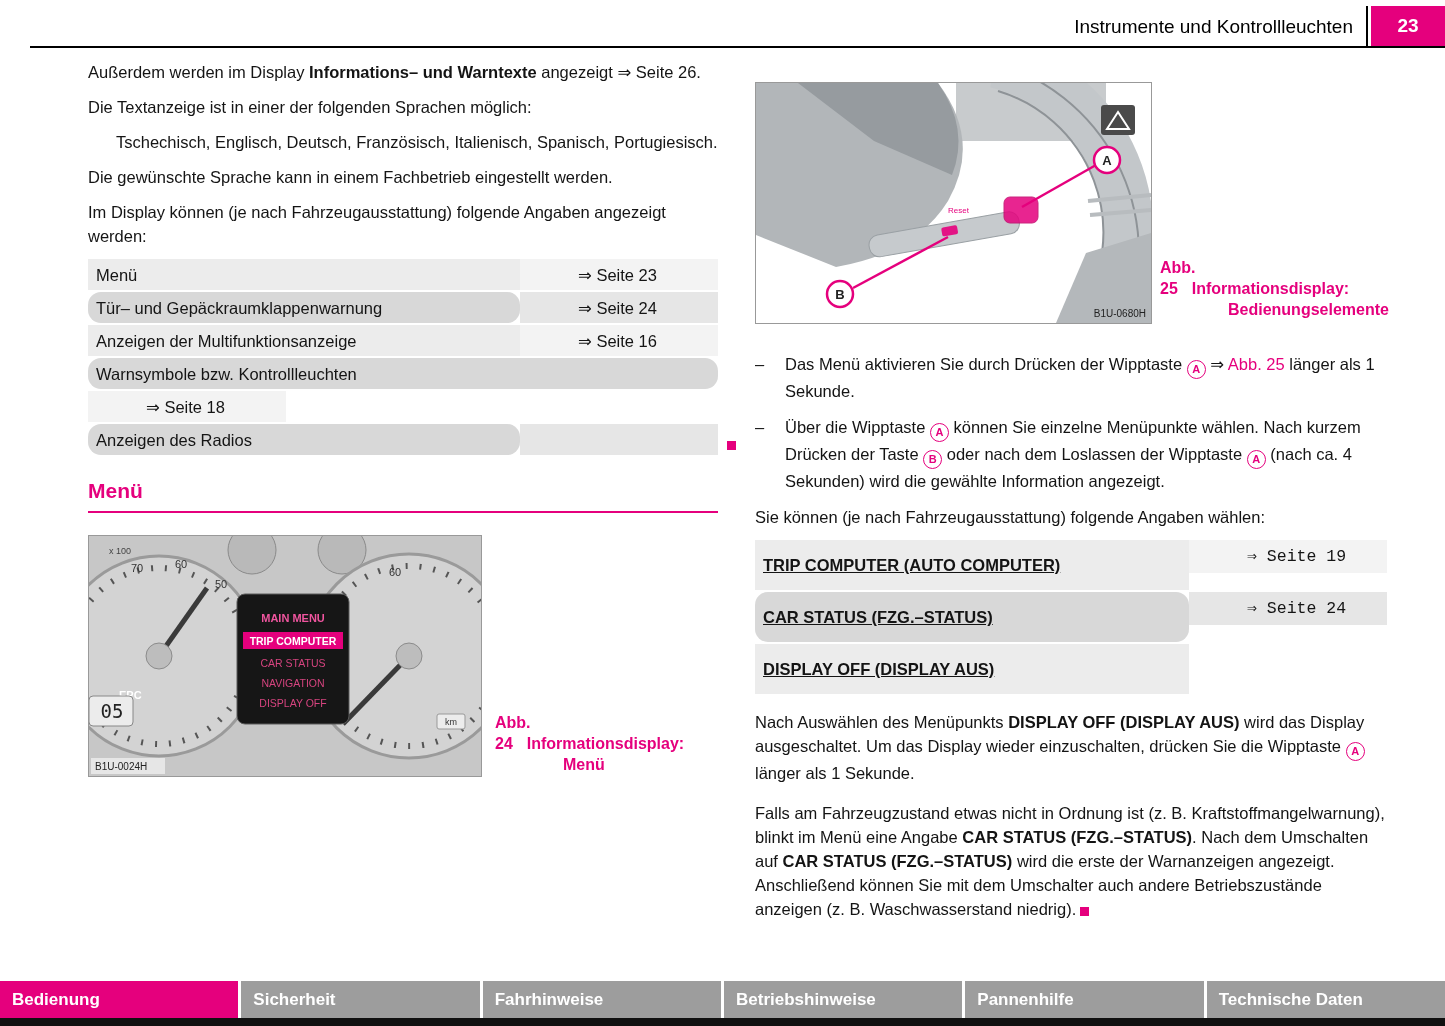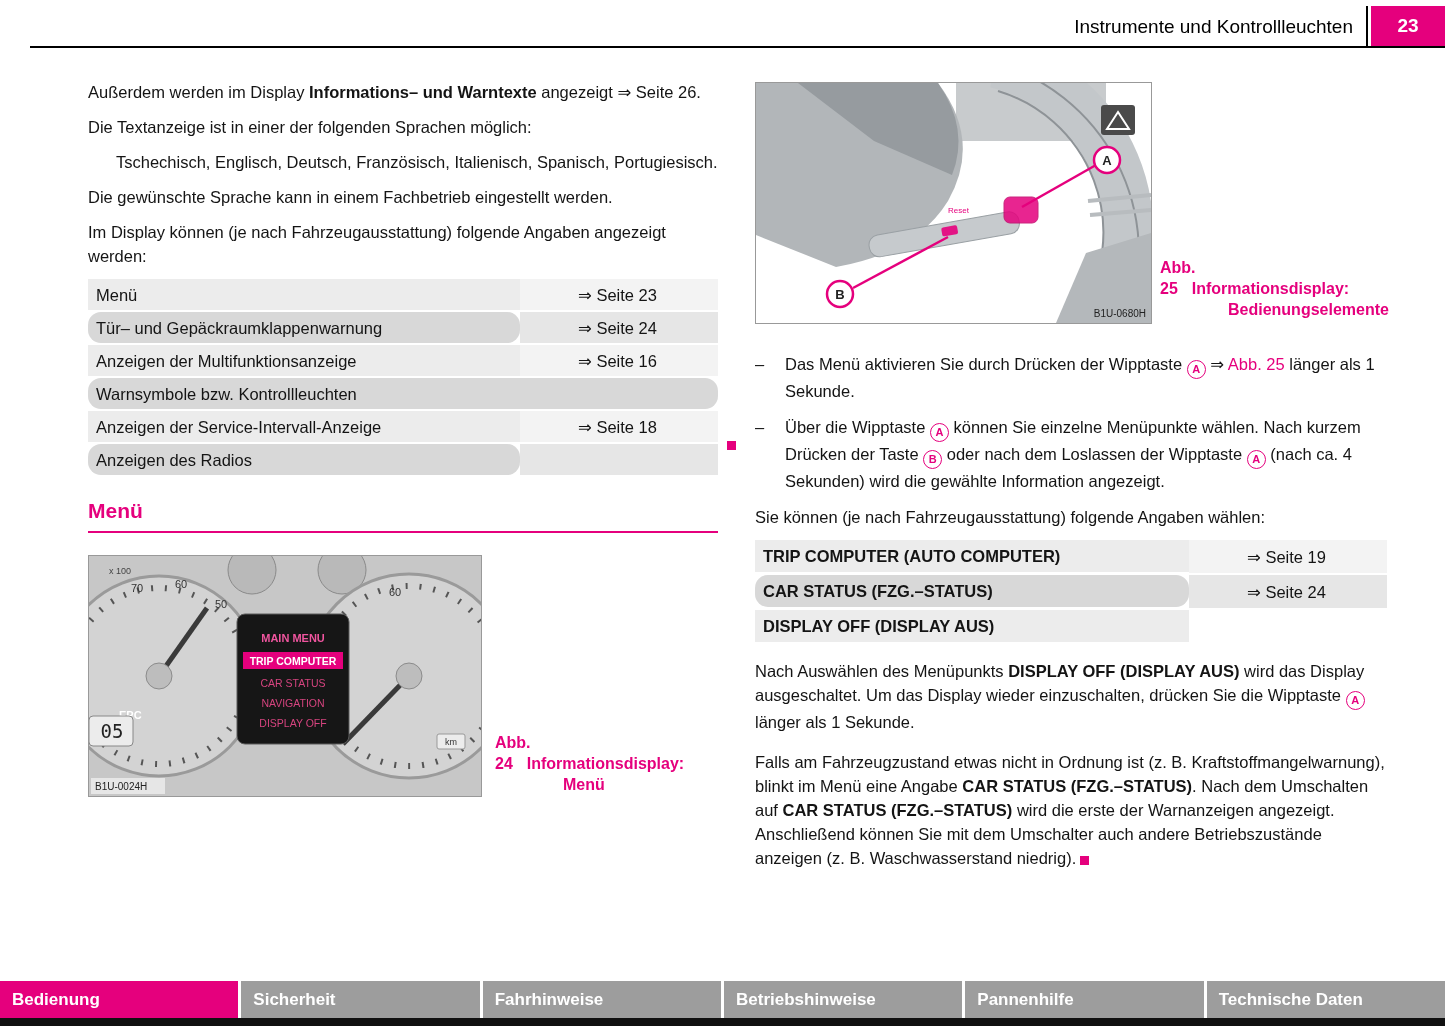--- a/index.html
+++ b/index.html
@@ -7,36 +7,36 @@
         font-family:"Liberation Sans",sans-serif;color:#141414;font-size:16.5px;line-height:24px;}
 
   
   .hdr-title{position:absolute;top:15px;right:92px;font-size:19px;font-weight:normal;color:#000;}
   .hdr-vline{position:absolute;top:6px;left:1366px;width:2px;height:40px;background:#000;}
   .hdr-badge{position:absolute;top:6px;right:0;width:74px;height:40px;background:#e5007d;
              color:#fff;font-size:19px;font-weight:bold;display:flex;align-items:center;justify-content:center;text-align:right;}
   .hdr-rule{position:absolute;top:46px;left:30px;right:0;height:2px;background:#000;}
 
   
-  .col-left{position:absolute;left:88px;top:80px;width:630px;}
+  .col-left{position:absolute;left:88px;top:60px;width:630px;}
   .col-right{position:absolute;left:755px;top:82px;width:632px;}
   p{margin:0 0 11px 0;}
   .indent{padding-left:28px;}
   b{font-weight:bold;}
   .pink{color:#e5007d;}
 
   
   .tbl{margin-top:4px;}
   .tr{display:flex;margin-bottom:2px;}
   .td-l{flex:1;display:flex;align-items:center;height:31px;padding-left:8px;}
   .td-r{width:198px;display:flex;align-items:center;height:31px;padding-left:58px;box-sizing:border-box;}
   .row-odd .td-l{background:#ececec;} .row-odd .td-r{background:#f3f3f3;}
   .row-even .td-l{background:#d8d8d8;border-radius:13px;} .row-even .td-r{background:#e6e6e6;}
-  .tbl2 .td-l{height:32px;font-weight:bold;}
-  .tbl2 .td-r{height:33px;}
+  .tbl2 .td-l{height:50px;font-weight:bold;text-decoration:underline;}
+  .tbl2 .td-r{height:33px;font-family:Liberation Mono, monospace;}
   .sq{position:absolute;left:727px;top:441px;width:9px;height:9px;background:#e5007d;}
   .sq-inline{display:inline-block;width:9px;height:9px;background:#e5007d;margin-left:4px;vertical-align:-1px;}
 
   
   .menu-heading{margin:24px 0 0 0;padding-bottom:8px;border-bottom:2px solid #e5007d;
                 color:#e5007d;font-size:21px;font-weight:bold;line-height:24px;}
 
   
   .figwrap{position:relative;width:630px;height:240px;margin-top:22px;}
   .figwrap svg{position:absolute;left:0;top:0;border:1px solid #999;background:#fff;}
@@ -92,21 +92,20 @@
           <div class="td-r">⇒ Seite 24</div>
         </div>
       <div class="tr row-odd">
           <div class="td-l">Anzeigen der Multifunktionsanzeige</div>
           <div class="td-r">⇒ Seite 16</div>
         </div>
       <div class="tr row-even">
           <div class="td-l">Warnsymbole bzw. Kontrollleuchten</div>
         </div>
       <div class="tr row-odd">
-          <div class="td-l">Anzeigen der Service-Intervall-Anzeige</div>
           <div class="td-r">⇒ Seite 18</div>
         </div>
       <div class="tr row-even">
           <div class="td-l">Anzeigen des Radios</div>
           <div class="td-r"></div>
         </div>
     </div>
 
     <h2 class="menu-heading">Menü</h2>
 

